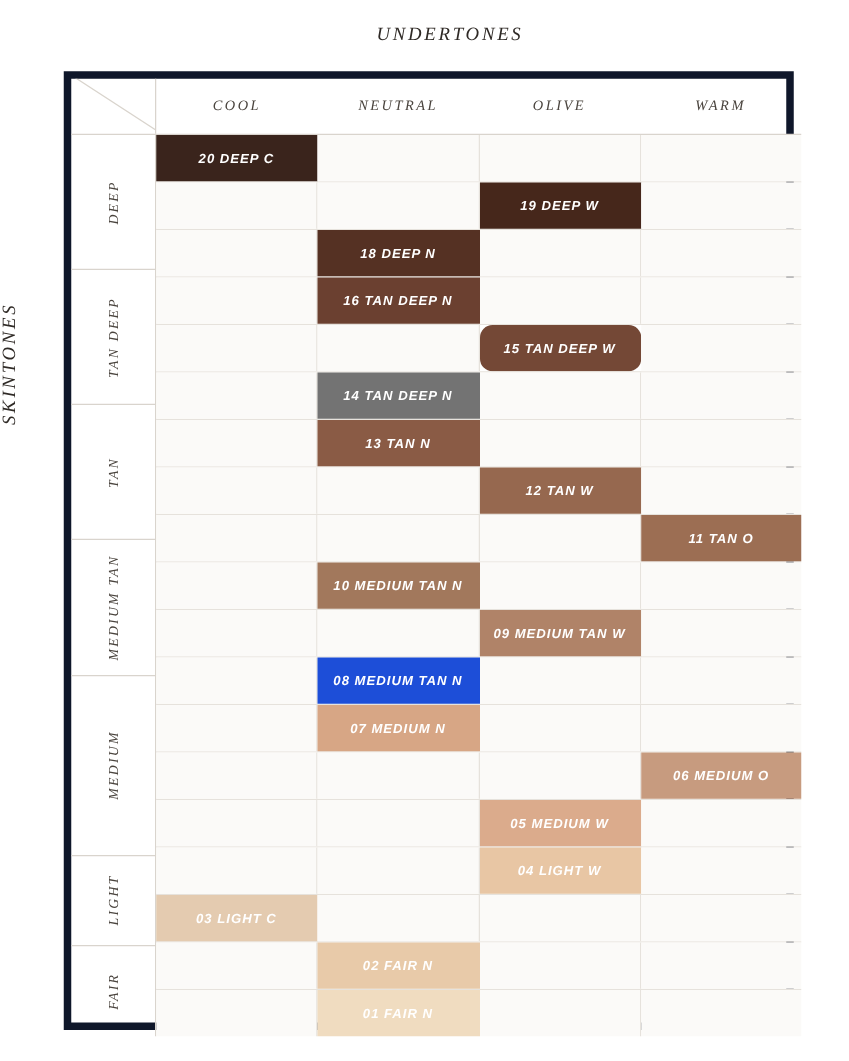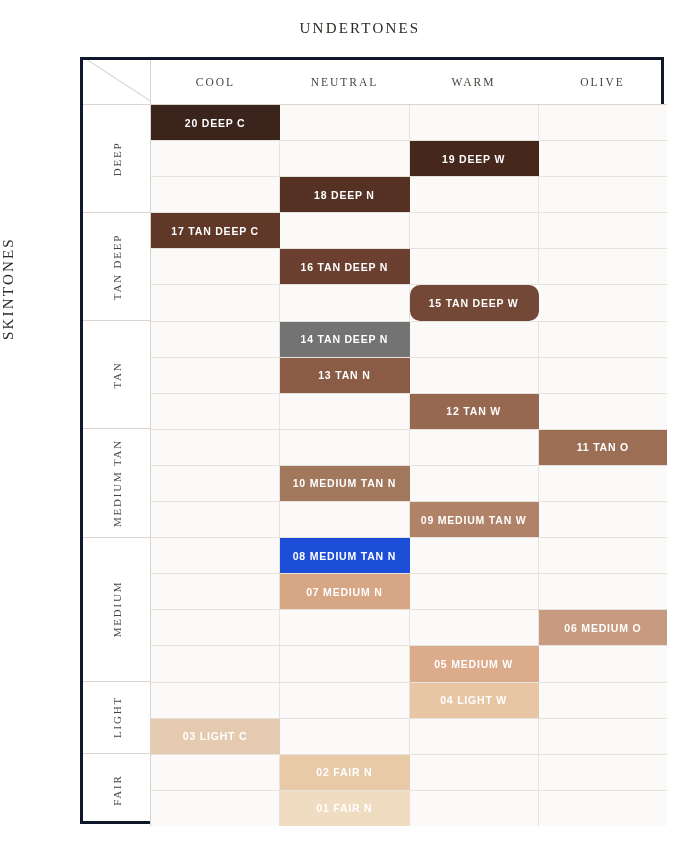--- a/index.html
+++ b/index.html
@@ -15,20 +15,21 @@
     color: #333333;
     position: relative;
     overflow: hidden;
   }
 
   #chart-root {
     position: absolute;
     left: 0; top: 0;
     width: 679px;
     height: 722px;
+    font-style: italic;
   }
 
   
   #undertones-title {
     position: absolute;
     left: 68px;
     top: 20px;
     width: 584px;
     text-align: center;
     font-size: 15px;
@@ -49,25 +50,25 @@
     font-family: "Liberation Serif", serif;
     transform: rotate(-90deg);
     transform-origin: 20px 20px;
     text-align: center;
     white-space: nowrap;
   }
 
   
   .grid-wrap {
     position: absolute;
-    left: 80px;
+    left: 51px;
     top: 57px;
     width: 584px;
     height: 767px;
-    border: 3px solid #0f172a;
+    border: 6px solid #0f172a;
   }
 
   
   .col-headers {
     position: absolute;
     left: 0; top: 0;
     width: 584px;
     height: 45px;
     display: flex;
     border-bottom: 1px solid #d9d4cd;
@@ -168,22 +169,22 @@
   <div id="skintones-title">SKINTONES</div>
 
   <div class="grid-wrap">
 
     <div class="col-headers">
       <div class="corner">
         <div class="diag"></div>
       </div>
       <div class="ch">COOL</div>
       <div class="ch">NEUTRAL</div>
+      <div class="ch">OLIVE</div>
       <div class="ch">WARM</div>
-      <div class="ch">OLIVE</div>
     </div>
 
     <div class="body-area">
       <div class="row-label-col" id="row-label-col">
           <div class="row-group" style="height: 15%;">
             <span>DEEP</span>
           </div>
           <div class="row-group" style="height: 15%;">
             <span>TAN DEEP</span>
           </div>
@@ -216,26 +217,20 @@
             <div class="cell filled" style="background: rgb(70, 39, 27); color: rgb(255, 255, 255);">19 DEEP W</div>
             <div class="cell" style="background: rgb(251, 250, 248);"></div>
           </div>
           <div class="row">
             <div class="cell" style="background: rgb(251, 250, 248);"></div>
             <div class="cell filled" style="background: rgb(85, 49, 35); color: rgb(255, 255, 255);">18 DEEP N</div>
             <div class="cell" style="background: rgb(251, 250, 248);"></div>
             <div class="cell" style="background: rgb(251, 250, 248);"></div>
           </div>
           <div class="row">
-            <div class="cell filled" style="background: rgb(96, 56, 40); color: rgb(255, 255, 255);">17 TAN DEEP C</div>
-            <div class="cell" style="background: rgb(251, 250, 248);"></div>
-            <div class="cell" style="background: rgb(251, 250, 248);"></div>
-            <div class="cell" style="background: rgb(251, 250, 248);"></div>
-          </div>
-          <div class="row">
             <div class="cell" style="background: rgb(251, 250, 248);"></div>
             <div class="cell filled" style="background: rgb(107, 64, 48); color: rgb(255, 255, 255);">16 TAN DEEP N</div>
             <div class="cell" style="background: rgb(251, 250, 248);"></div>
             <div class="cell" style="background: rgb(251, 250, 248);"></div>
           </div>
           <div class="row">
             <div class="cell" style="background: rgb(251, 250, 248);"></div>
             <div class="cell" style="background: rgb(251, 250, 248);"></div>
             <div class="cell filled" style="background: rgb(116, 72, 54); color: rgb(255, 255, 255); border-radius: 10px;">15 TAN DEEP W</div>
             <div class="cell" style="background: rgb(251, 250, 248);"></div>

